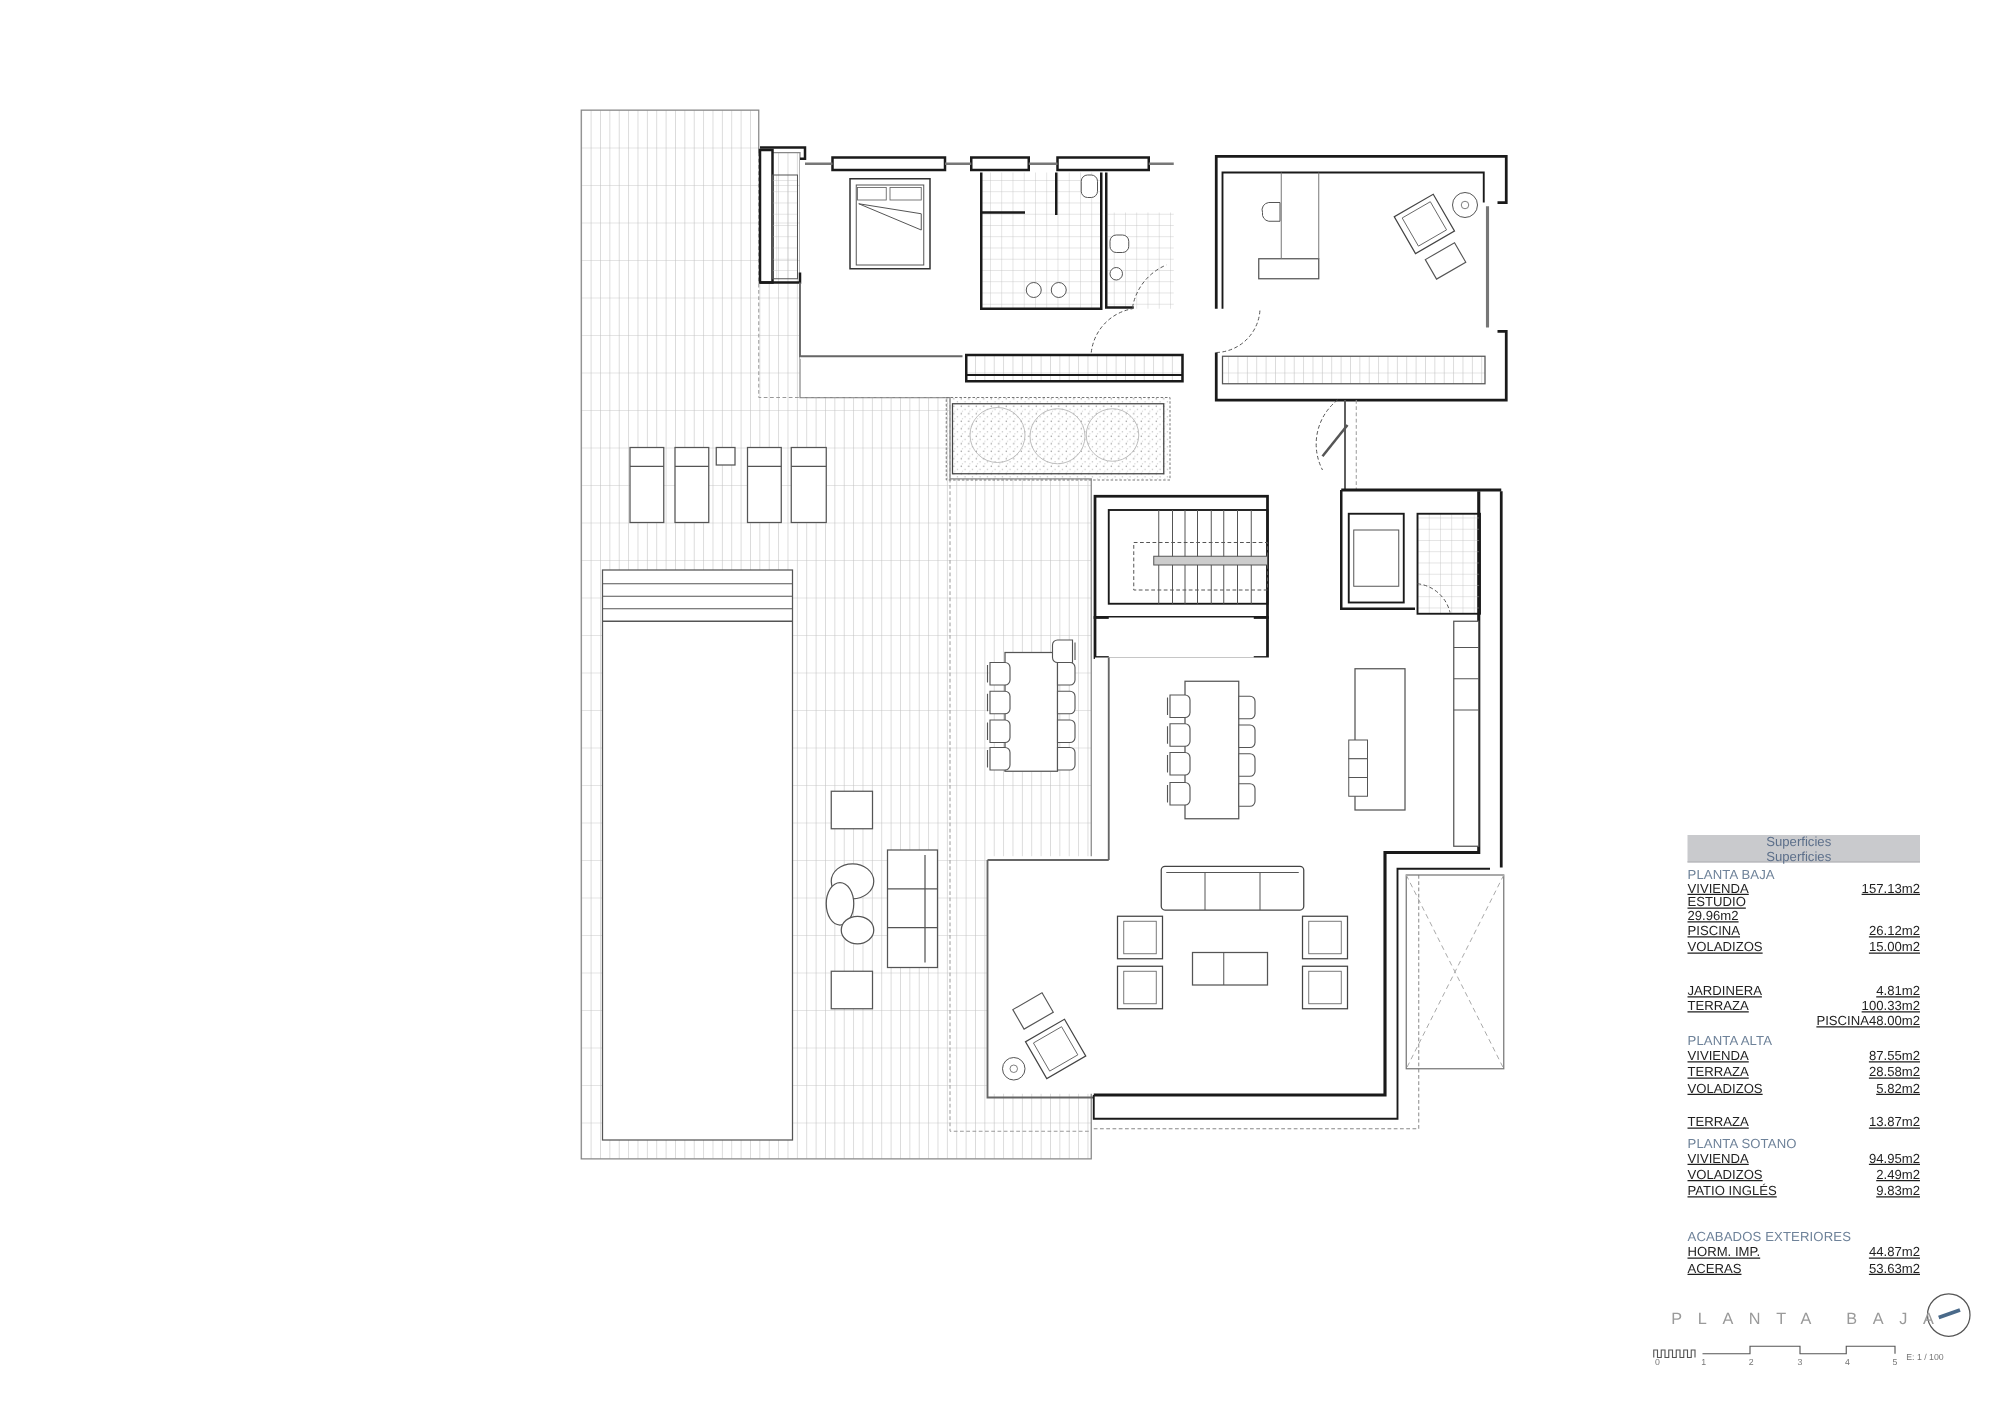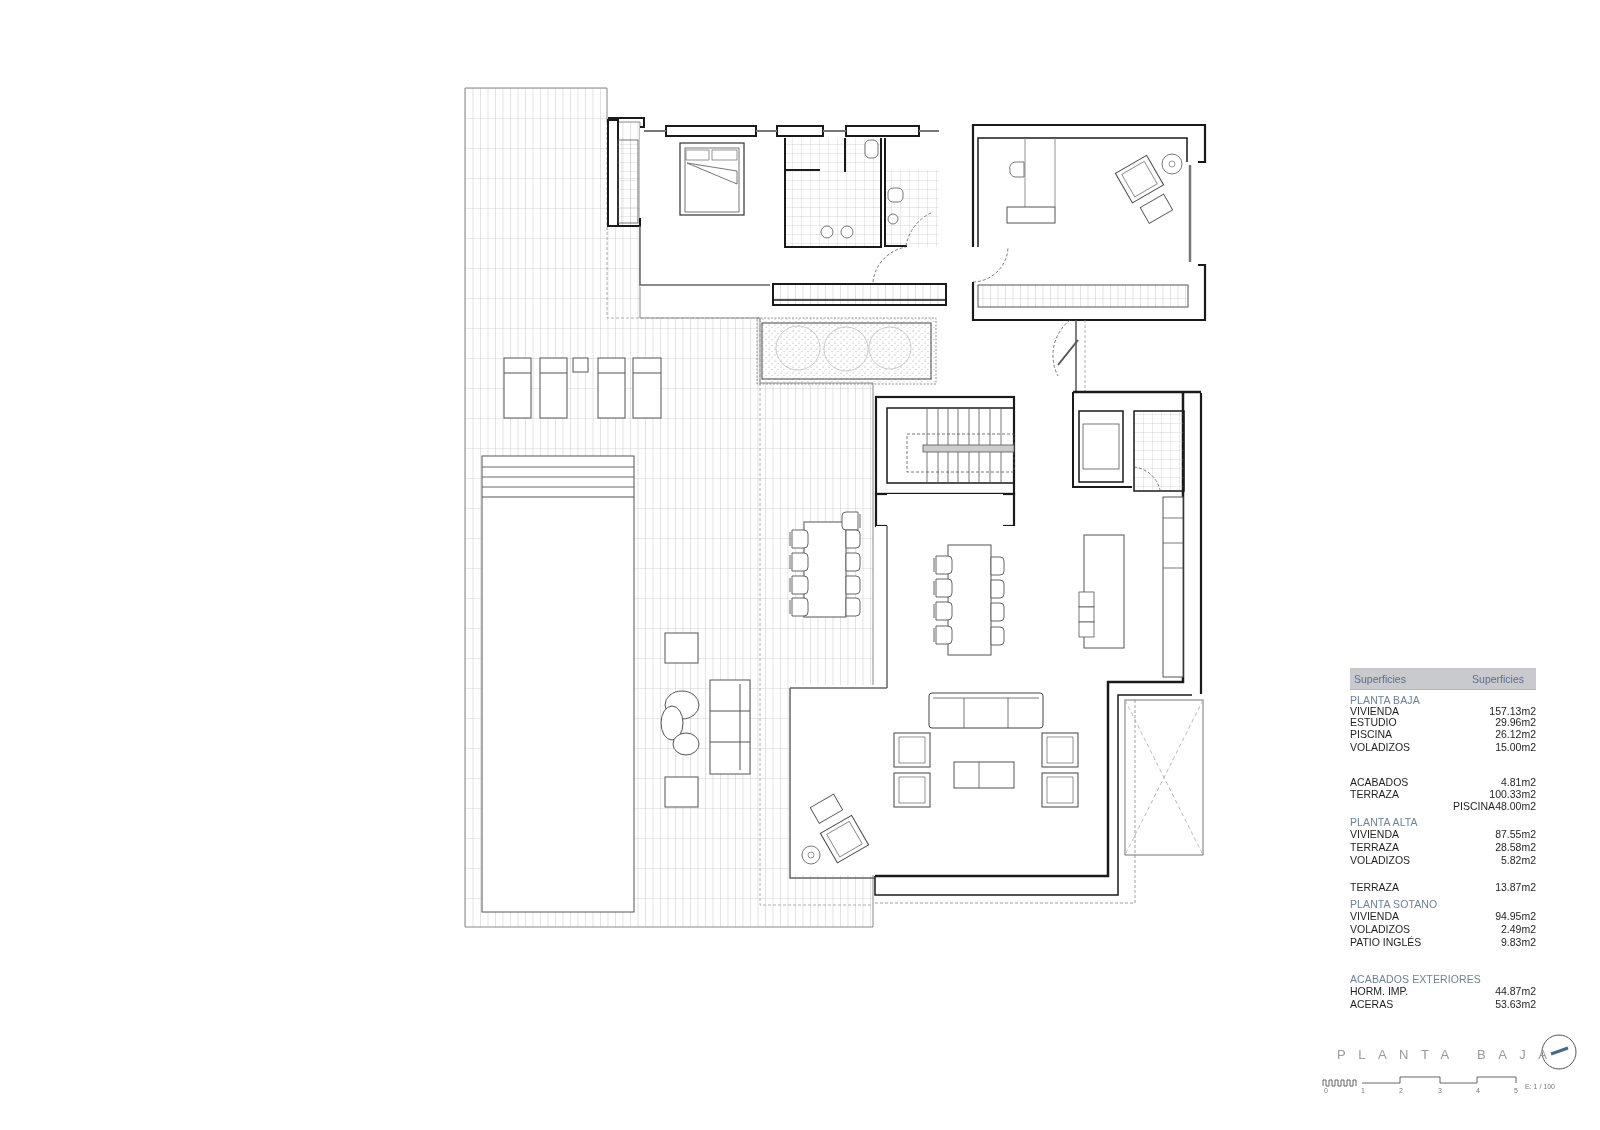--- a/index.html
+++ b/index.html
@@ -1,22 +1,22 @@
 <!DOCTYPE html>
 <html><head>
 <meta charset="utf-8">
 <style>
   html, body { margin: 0; padding: 0; background: #ffffff; }
   body { width: 1600px; height: 1130px; position: relative; overflow: hidden; font-family: "Liberation Sans", sans-serif; }
   #plan { position: absolute; left: 0; top: 0; width: 1600px; height: 1130px; }
   .legend { position: absolute; left: 1350px; top: 668px; width: 186px; font-family: "Liberation Sans", sans-serif; }
-  .legend-header { height: 22px; background: #c9cacd; display: flex; justify-content: space-between; align-items: center; padding: 0 12px 0 4px; box-sizing: border-box; border-bottom: 1px solid #b5b6b9; }
+  .legend-header { height: 22px; background: #c9cacd; display: flex; justify-content: space-between; align-items: center; padding: 0 12px 0 4px; box-sizing: border-box; border-bottom: 1px solid #b5b6b9; flex-direction: column; }
   .legend-header span { font-size: 10.5px; color: #5c6f8a; }
   .legend-section-title { font-size: 10.5px; color: #6e8299; margin-top: 4px; letter-spacing: 0.1px; line-height: 12px; }
-  .legend-row { display: flex; justify-content: space-between; font-size: 10.5px; color: #1f1f1f; line-height: 13px; }
+  .legend-row { display: flex; justify-content: space-between; font-size: 10.5px; color: #1f1f1f; line-height: 13px; text-decoration: underline; }
   .legend-gap { height: 14px; }
   .title-block { position: absolute; left: 1337px; top: 1045px; width: 250px; height: 80px; }
   .title-text { position: absolute; left: 0; top: 2px; font-size: 13px; letter-spacing: 12.5px; color: #9a9a9a; font-family: "Liberation Sans", sans-serif; }
   .scale-label { position: absolute; left: 188px; top: 38px; font-size: 7px; color: #777; }
   .scale-num { position: absolute; top: 42px; font-size: 7px; color: #777; }
 </style>
 </head>
 <body>
 
 <svg id="plan" viewBox="0 0 1600 1130" xmlns="http://www.w3.org/2000/svg">
@@ -270,35 +270,35 @@
   <div class="legend-header">
     <span>Superficies</span>
     <span>Superficies</span>
   </div>
 
   <div class="legend-section-title">PLANTA BAJA</div>
   <div class="legend-row" style="line-height:11px;">
       <span>VIVIENDA</span>
       <span>157.13m2</span>
     </div>
-  <div class="legend-row" style="line-height:11px;">
+  <div class="legend-row" style="line-height:11px;flex-direction:column;">
       <span>ESTUDIO</span>
       <span>29.96m2</span>
     </div>
   <div class="legend-row">
       <span>PISCINA</span>
       <span>26.12m2</span>
     </div>
   <div class="legend-row">
       <span>VOLADIZOS</span>
       <span>15.00m2</span>
     </div>
   <div class="legend-gap" style="height:22px;"></div>
   <div class="legend-row" style="line-height:12px;">
-      <span>ACABADOS</span>
+      <span>JARDINERA</span>
       <span>4.81m2</span>
     </div>
   <div class="legend-row" style="line-height:12px;">
       <span>TERRAZA</span>
       <span>100.33m2</span>
     </div>
   <div class="legend-row" style="line-height:12px;justify-content:flex-end;">
       <span>PISCINA</span>
       <span>48.00m2</span>
     </div>

